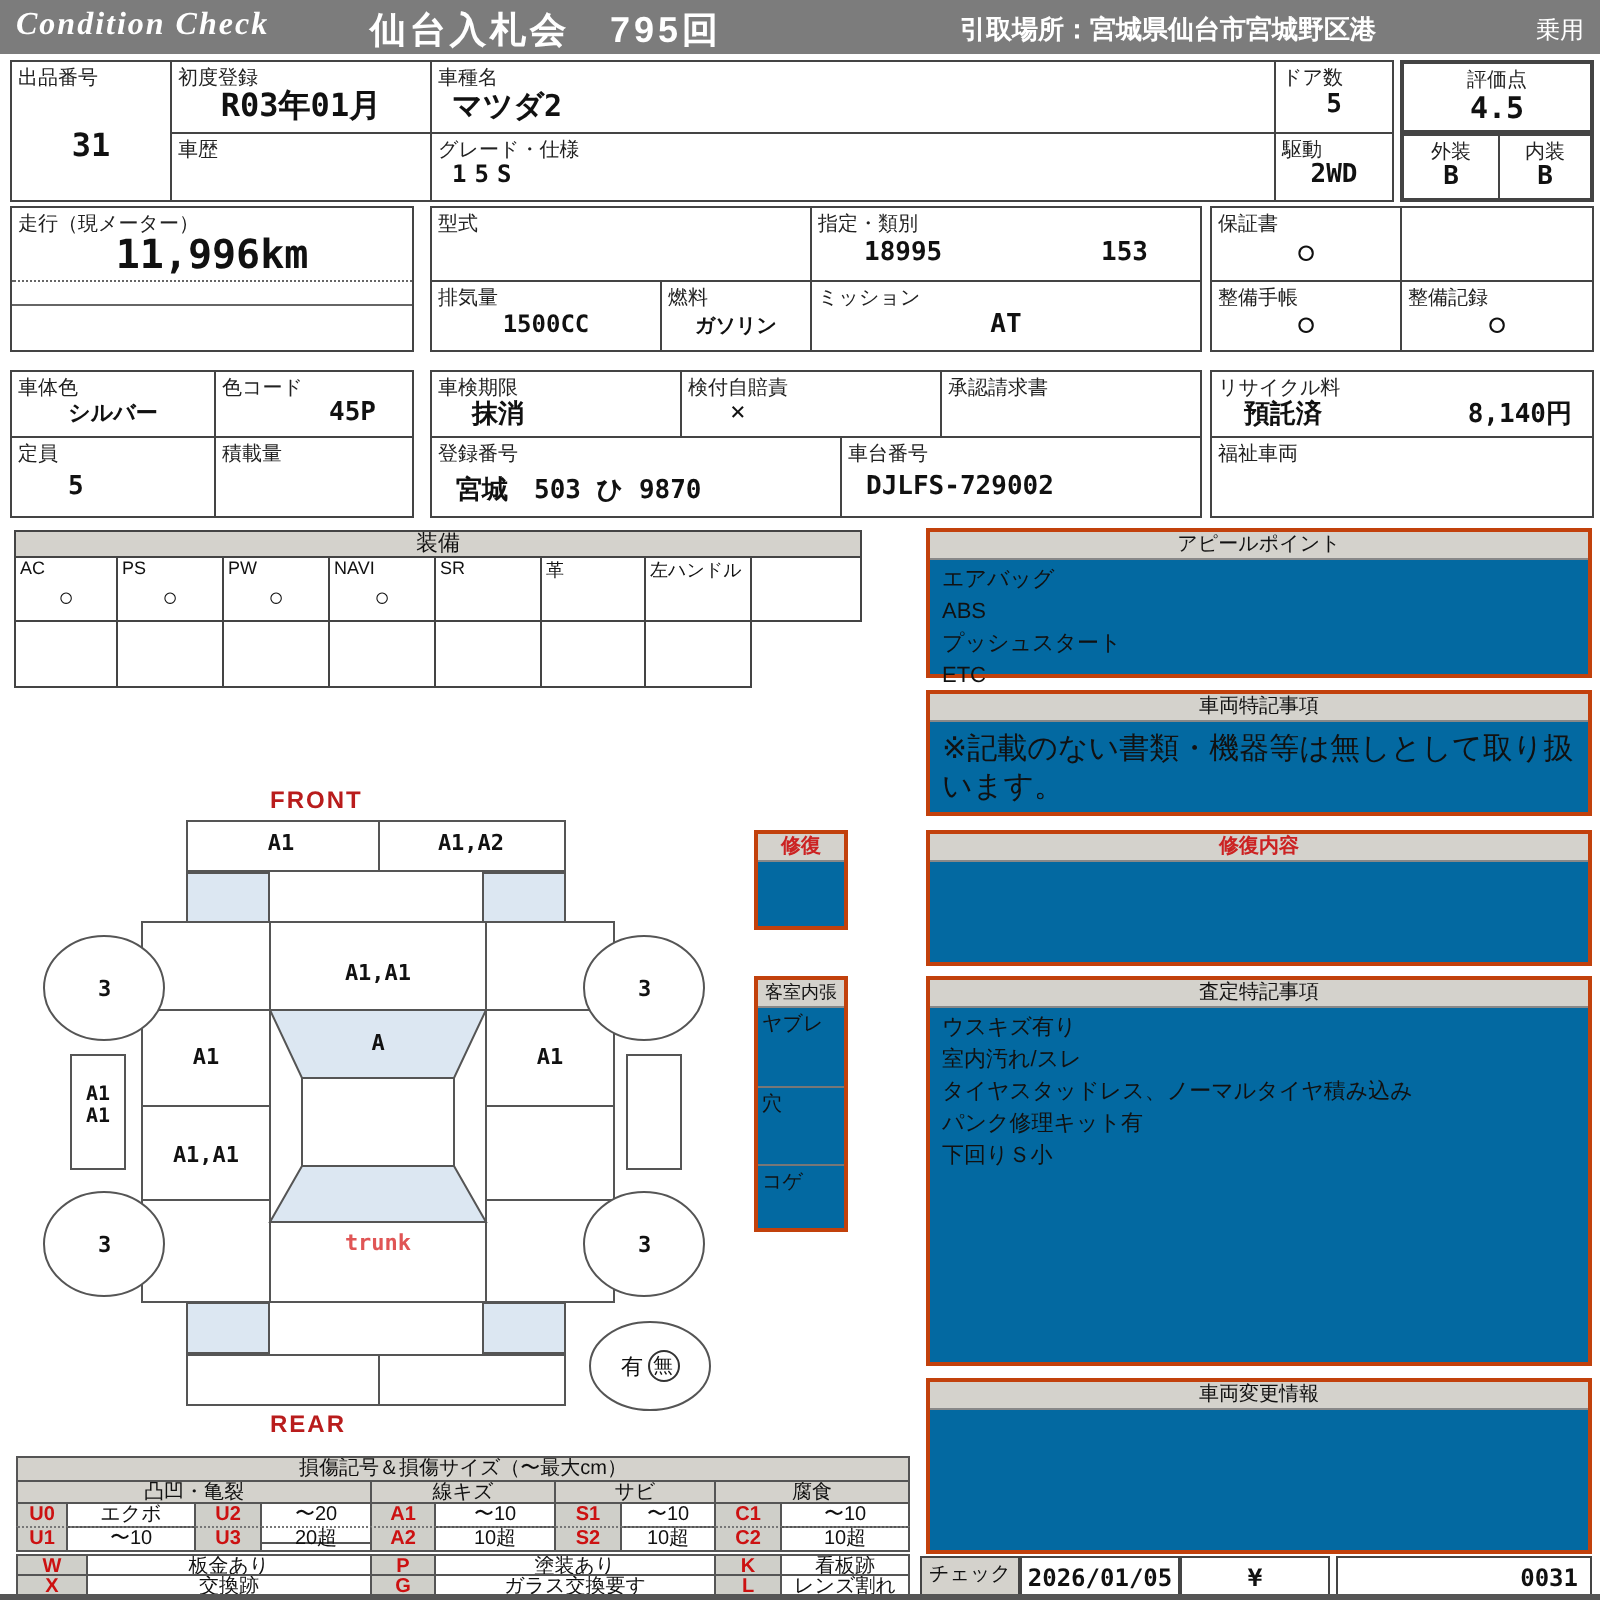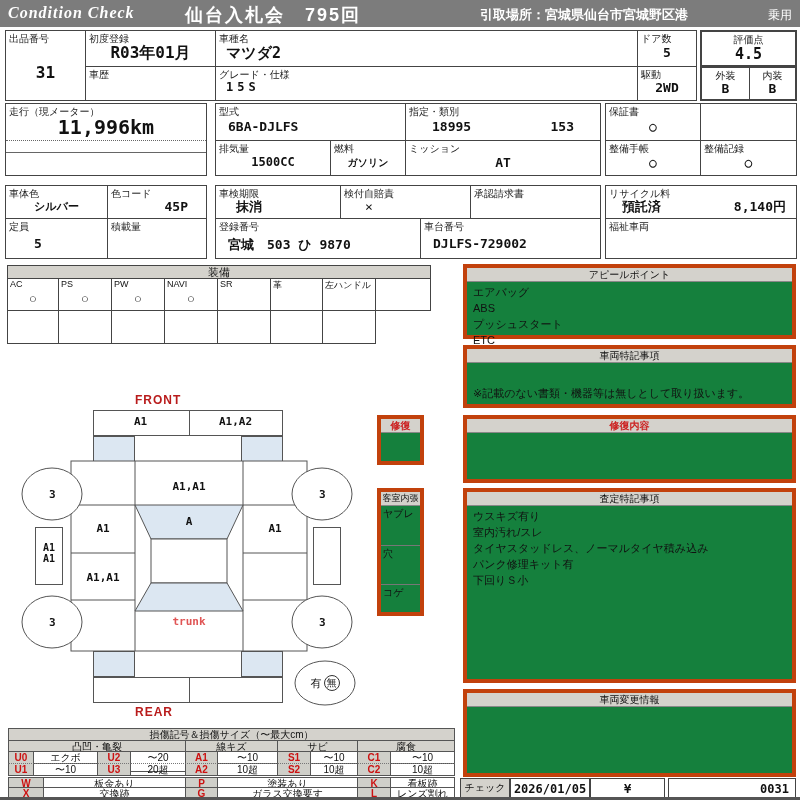--- a/index.html
+++ b/index.html
@@ -15,26 +15,26 @@
   .cell{position:absolute;border:1px solid #444;background:#fff;box-sizing:border-box;}
   .cl{position:absolute;top:1px;left:3px;font-size:10px;color:#222;white-space:nowrap;}
   .cl.ctr{left:0;right:0;text-align:center;}
   .cv{position:absolute;left:0;right:0;text-align:center;font-weight:bold;white-space:nowrap;
       font-family:"DejaVu Sans Mono","Liberation Mono",monospace;font-size:13px;}
   .cv.lft{text-align:left;}
   .cv.rgt{text-align:right;}
   .hr{position:absolute;left:0;right:0;border-top:1px solid #666;}
   .hr.dot{border-top:1px dotted #666;}
   
-  .panel{position:absolute;border:4px solid #c2410c;background:#15803d;box-sizing:border-box;}
+  .panel{position:absolute;border:2px solid #c2410c;background:#0369a1;box-sizing:border-box;}
   .ph{height:13px;line-height:13px;background:#d4d2cc;border-bottom:1px solid #888;
       text-align:center;font-size:10px;color:#111;}
   .ph.red{color:#cc2222;font-weight:bold;}
   .pb{font-size:11px;line-height:1.45;padding:3px 6px;}
-  .pnote{position:absolute;left:6px;bottom:3px;font-size:11px;text-align:center;}
+  .pnote{position:absolute;left:6px;bottom:3px;font-size:15px;}
   
   .eqcell{position:absolute;border:1px solid #444;box-sizing:border-box;background:#fff;}
   .eql{position:absolute;top:0;left:2px;font-size:9px;white-space:nowrap;}
   .eqm{position:absolute;left:0;right:0;top:12px;text-align:center;font-size:13px;}
   
   #diag{position:absolute;left:0;top:385px;width:455px;height:345px;}
   .dbox{position:absolute;border:1px solid #555;box-sizing:border-box;background:#fff;}
   .dblue{background:#dce7f2;}
   .dsplit{position:absolute;top:0;bottom:0;left:95px;border-left:1px solid #555;}
   .dlab{position:absolute;text-align:center;font:bold 11px "DejaVu Sans Mono","Liberation Mono",monospace;}
@@ -108,21 +108,20 @@
   </div>
 
   <div class="cell" style="left:5px;top:103px;width:202px;height:73px">
     <div class="cl">走行（現メーター）</div>
     <div class="cv" style="top:11px;font-size:20px">11,996km</div>
     <div class="hr dot" style="top:36px"></div>
     <div class="hr" style="top:48px"></div>
   </div>
   <div class="cell" style="left:215px;top:103px;width:191px;height:38px">
     <div class="cl">型式</div>
-    <div class="cv lft" style="top:15px;left:12px">6BA-DJLFS</div>
   </div>
   <div class="cell" style="left:405px;top:103px;width:196px;height:38px">
     <div class="cl">指定・類別</div>
     <div class="cv lft" style="top:15px;left:26px">18995</div>
     <div class="cv rgt" style="top:15px;right:26px;left:auto">153</div>
   </div>
   <div class="cell" style="left:215px;top:140px;width:116px;height:36px">
     <div class="cl">排気量</div>
     <div class="cv" style="top:14px;font-size:12px">1500CC</div>
   </div>

